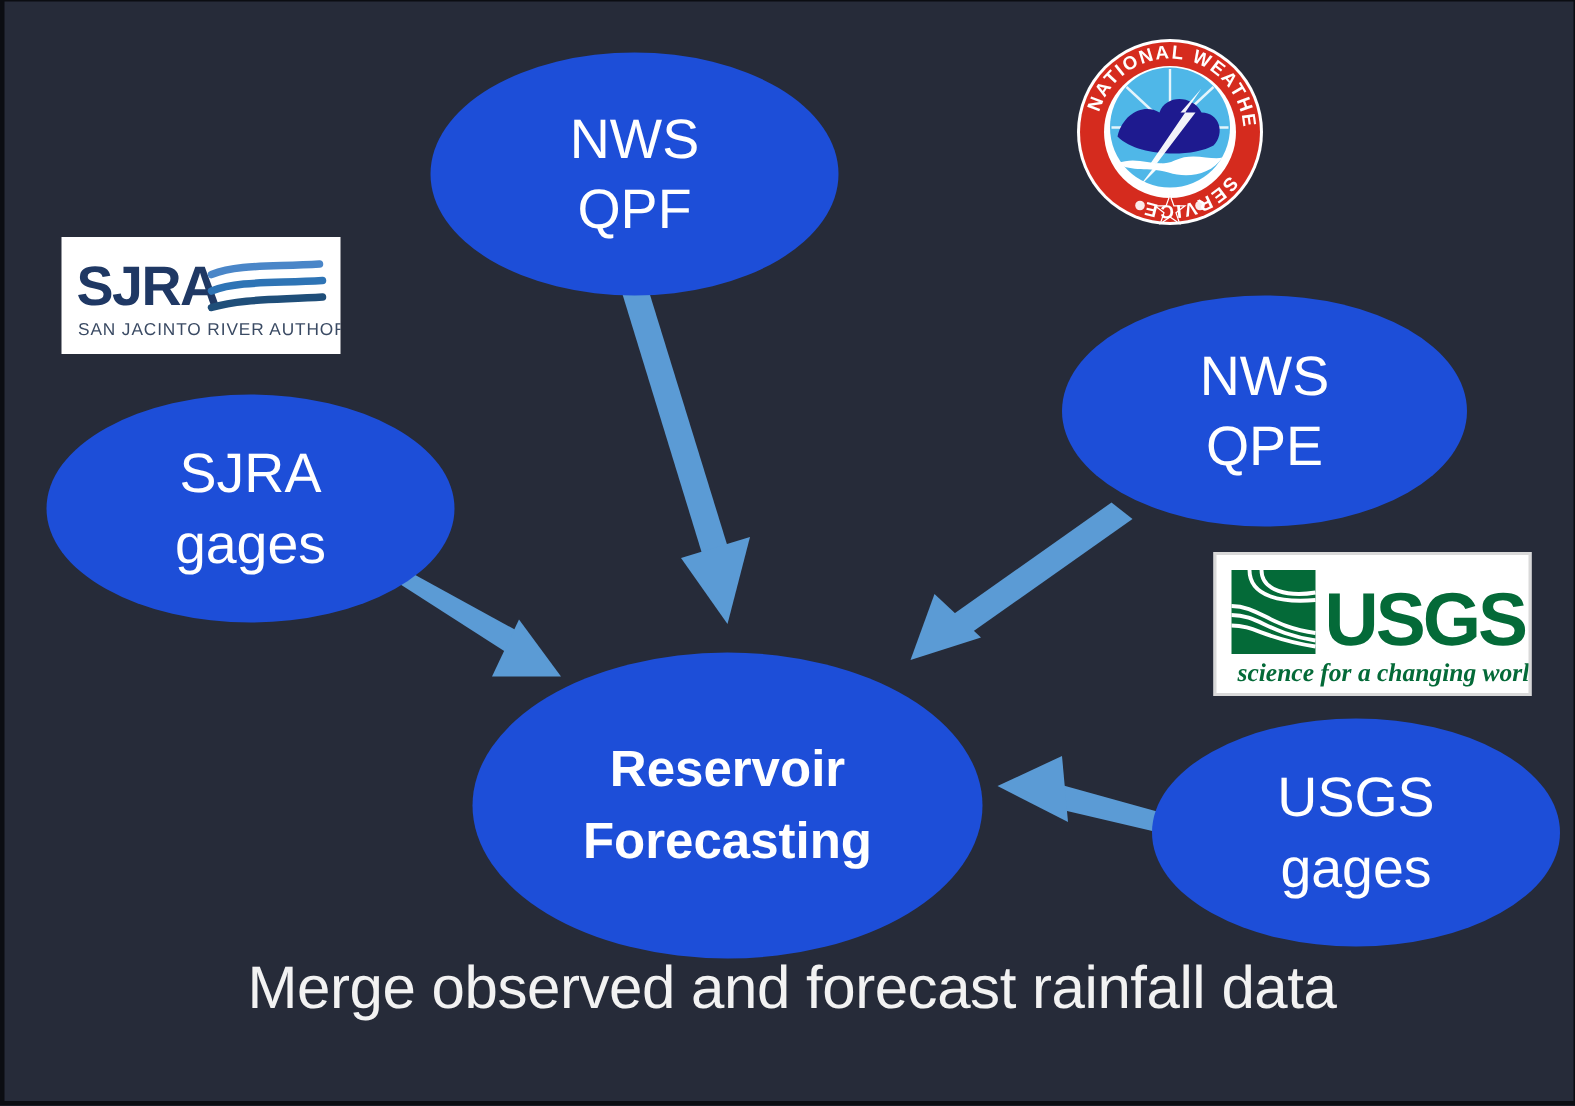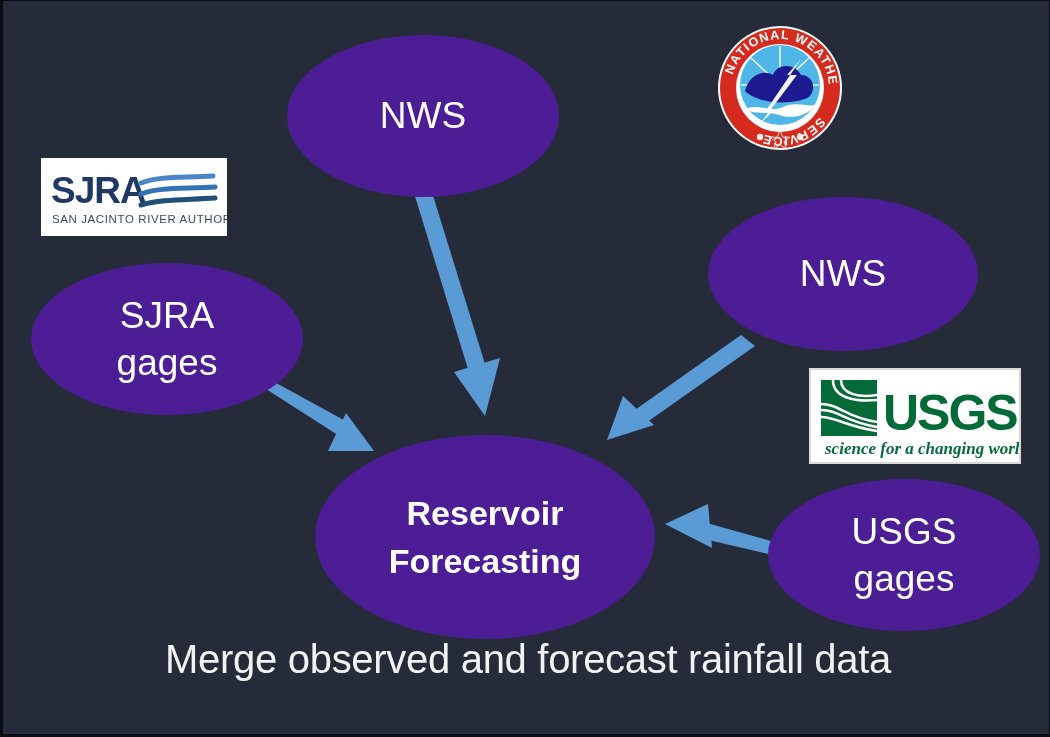--- a/index.html
+++ b/index.html
@@ -21,21 +21,21 @@
     border-top: 1px solid #0b0d12;
   }
   #edges {
     position: absolute;
     left: 0; top: 0;
     width: 1050px;
     height: 737px;
   }
   .node {
     position: absolute;
-    background: #4c1d95;
+    background: #1d4ed8;
     border-radius: 50%;
     display: flex;
     flex-direction: column;
     align-items: center;
     justify-content: center;
     color: #ffffff;
     text-align: center;
     line-height: 1.28;
   }
   .node .line { display: block; white-space: nowrap; }
@@ -99,24 +99,26 @@
     </g>
 
     <g>
       <polygon fill="#5b9bd5" points="778,556 772,541 700,521 697,537"></polygon>
       <polygon fill="#5b9bd5" points="662,523 705,503 709,547"></polygon>
     </g>
   </svg>
 
   <div class="node" id="node-nws-qpf">
     <span class="line">NWS</span>
+    <span class="line">QPF</span>
   </div>
 
   <div class="node" id="node-nws-qpe">
     <span class="line">NWS</span>
+    <span class="line">QPE</span>
   </div>
 
   <div class="node" id="node-sjra-gages">
     <span class="line">SJRA</span>
     <span class="line">gages</span>
   </div>
 
   <div class="node" id="node-usgs-gages">
     <span class="line">USGS</span>
     <span class="line">gages</span>

